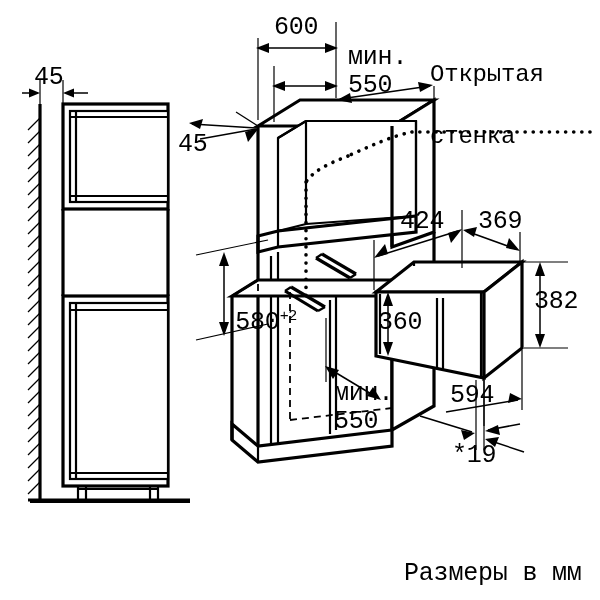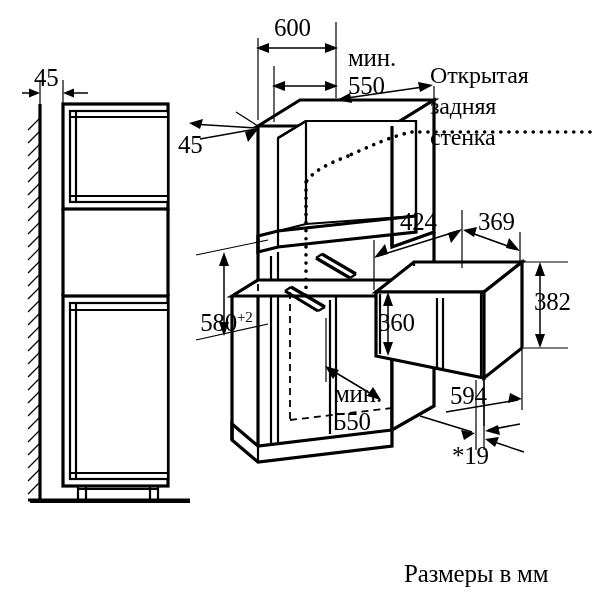--- a/index.html
+++ b/index.html
@@ -35,21 +35,21 @@
   .thin  { stroke-width: 1.5; }
   .hair  { stroke-width: 1.2; }
   .dash  { stroke-width: 1.8; stroke-dasharray: 7 5; }
   .dot   { stroke-width: 3.6; stroke-dasharray: 0.1 8; stroke-linecap: round; }
   .fillw { fill: #ffffff; }
   .fillk { fill: #000000; stroke: none; }
 
   .lbl {
     position: absolute;
     color: #000000;
-    font-family: Liberation Serif, serif;
+    font-family: Liberation Mono, monospace;
     white-space: pre;
     line-height: 1.12;
     letter-spacing: -0.2px;
     text-align: right;
   }
   .dim      { font-size: 25px; }
   .note     { font-size: 24px; }
   .foot     { font-size: 25px; }
   .sup {
     font-size: 15px;
@@ -323,21 +323,20 @@
 
   <div class="lbl dim" style="left:178px; top:131px;">45</div>
 
   <div class="lbl dim" style="left:274px; top:14px;">600</div>
 
 
   <div class="lbl dim" style="left:348px; top:44px;">мин.</div>
   <div class="lbl dim" style="left:348px; top:72px;">550</div>
 
   <div class="lbl note" style="left:430px; top:62px;">Открытая</div>
-  <div class="lbl note" style="left:430px; top:93px;">задняя</div>
   <div class="lbl note" style="left:430px; top:124px;">стенка</div>
 
   <div class="lbl dim" style="left:176px; top:281px;">
     <span>580</span><span class="sup">+2</span>
   </div>
 
   <div class="lbl dim" style="left:334px; top:380px;">мин.</div>
   <div class="lbl dim" style="left:334px; top:408px;">550</div>
 
   <div class="lbl dim" style="left:400px; top:208px;">424</div>

